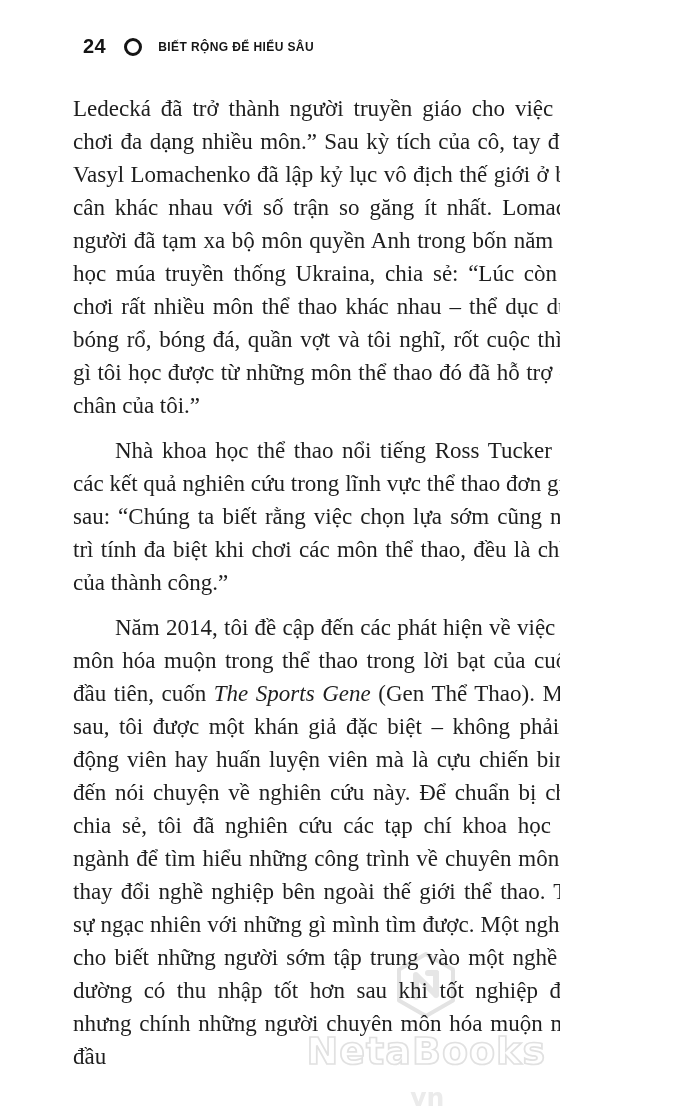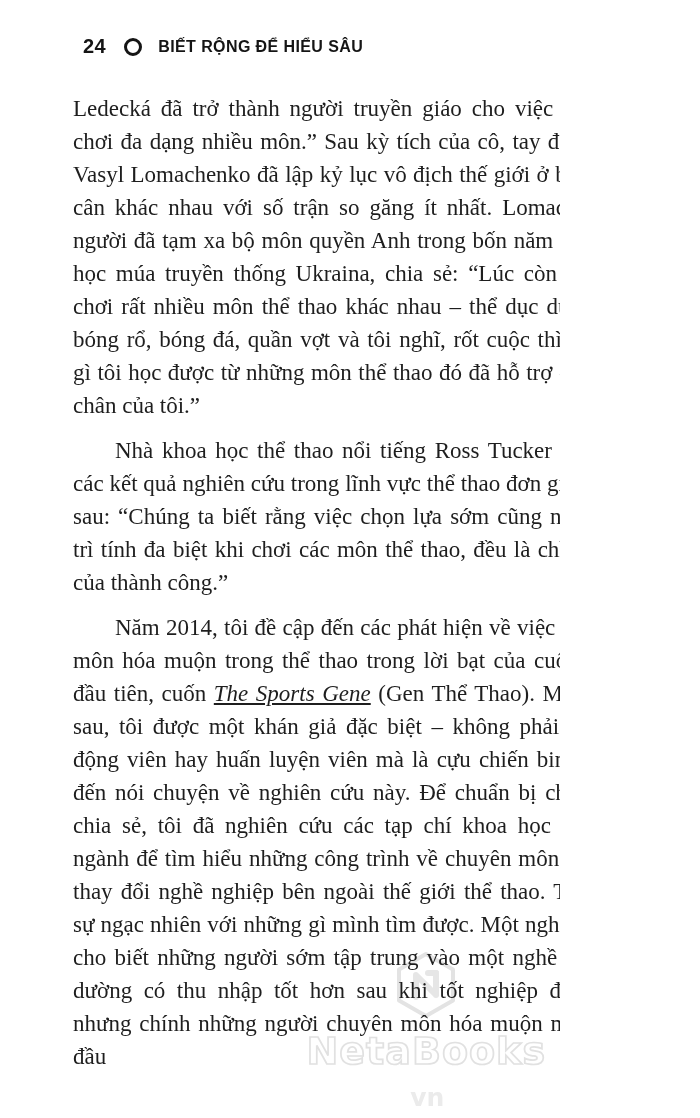--- a/index.html
+++ b/index.html
@@ -33,21 +33,21 @@
   .ring-icon {
     display: inline-block;
     width: 12px;
     height: 12px;
     border: 3px solid #151515;
     border-radius: 50%;
     margin: 0 16px 0 18px;
   }
   .running-title {
     font-weight: 600;
-    font-size: 16px;
+    font-size: 12px;
     letter-spacing: 0.4px;
   }
 
   
   .page-body {
     position: absolute;
     left: 61px;
     top: 80px;
     width: 579px;
     font-family: "Liberation Serif", "DejaVu Serif", serif;
@@ -57,21 +57,20 @@
     color: #1e1e1e;
   }
   .page-body p {
     margin: 12px;
   }
   .page-body p.indent {
     text-indent: 42px;
   }
   .page-body em {
     font-style: italic;
-    text-decoration: underline;
   }
 
   
   .watermark {
     position: absolute;
     right: 14px;
     bottom: 6px;
     display: flex;
     align-items: center;
     gap: 10px;

